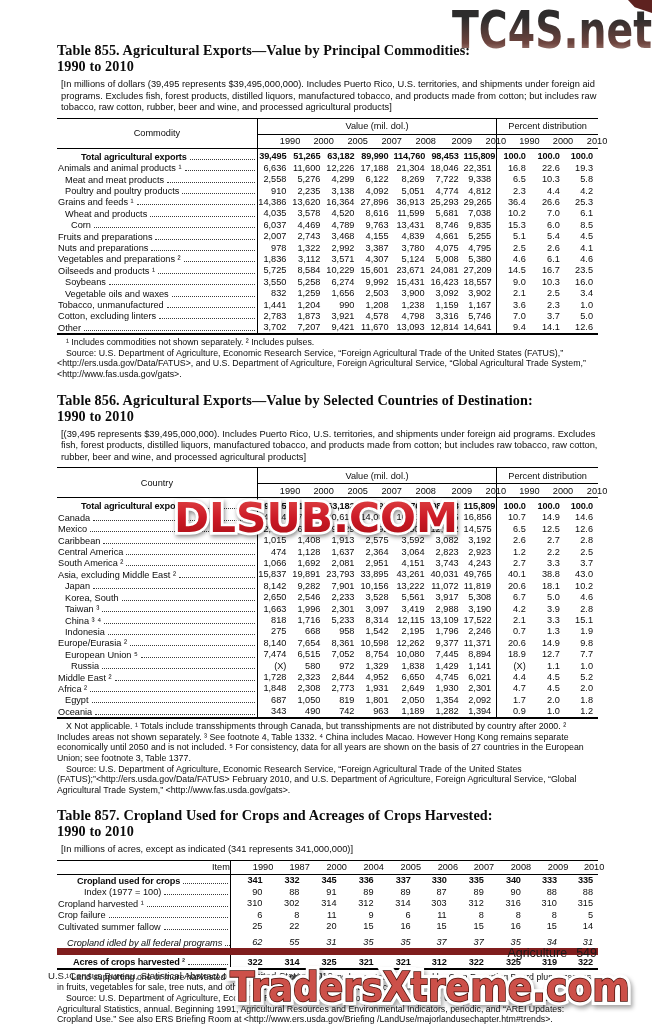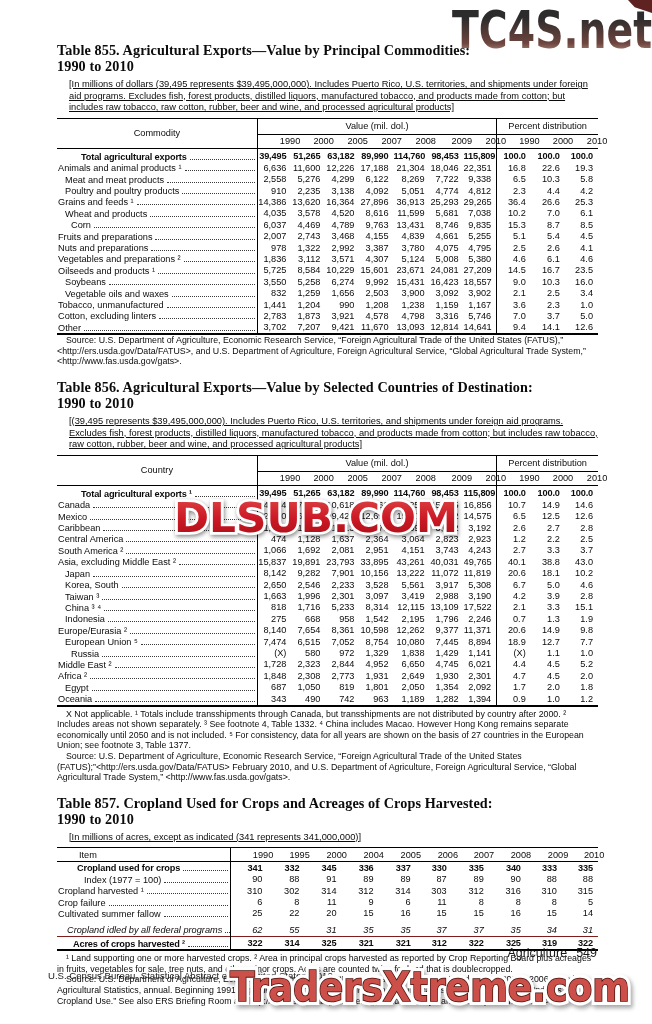--- a/index.html
+++ b/index.html
@@ -4,40 +4,40 @@
 <style>
   html,body{margin:0;padding:0;background:#fff;}
   body{width:652px;height:1024px;position:relative;overflow:hidden;
        font-family:"Liberation Sans", sans-serif;color:#0b0b0b;
        -webkit-font-smoothing:antialiased;}
   .content{position:absolute;left:57px;top:0;width:541px;}
 
   
   .tbl-title{font-family:"Liberation Serif", serif;font-weight:bold;
              font-size:14.2px;line-height:16px;margin:0 0 5px 0;letter-spacing:.1px;}
-  .note{font-size:9.3px;line-height:11.6px;margin:0 0 4px 12px;text-decoration:underline;}
+  .note{font-size:9.3px;line-height:11.6px;margin:0 0 4px 4px;}
 
   
   .stat-table table{border-collapse:collapse;table-layout:fixed;width:541px;
                     border-top:1.4px solid #000;border-bottom:2px solid #000;
                     font-size:9.2px;}
   .stat-table th{font-weight:normal;font-size:9.2px;padding:0;text-align:center;vertical-align:middle;}
   .stat-table thead tr.grp-row th{height:15px;}
   .stat-table thead tr.yr-row th{height:13px;border-bottom:1.4px solid #000;padding-left:22px;}
   .stat-table th.grp{border-bottom:1px solid #000;}
   .stat-table th.stub-h{border-bottom:1.4px solid #000;}
   .stat-table td{height:10.4px;line-height:10.4px;padding:0 5px 0 0;
                  text-align:right;white-space:nowrap;overflow:hidden;}
   .stat-table td.stub{text-align:left;padding:0;}
   .stat-table .vl{border-left:1px solid #000;}
   .stat-table .vr{border-right:1px solid #000;}
   .stat-table tr.b td{font-weight:bold;letter-spacing:-0.15px;}
   .stat-table tr.padT td{padding-top:2px;}
   .stat-table tr.gapT td{padding-top:5px;font-style:italic;}
-  .stat-table tr.ruleT td{border-top:1px solid #7f1d1d;padding-top:1px;}
+  .stat-table tr.ruleT td{border-top:7px solid #7f1d1d;padding-top:1px;}
   .stubw{display:flex;align-items:baseline;}
   .stubw .lbl{white-space:nowrap;}
   .stubw .dots{flex:1 1 auto;min-width:5px;border-bottom:1.1px dotted #3a3a3a;
                margin:0 2px 1.5px 3px;height:8px;}
   .i0 .lbl{padding-left:1px;} .i1 .lbl{padding-left:8px;} .i2 .lbl{padding-left:14px;}
   .it .lbl{padding-left:24px;} .i857a .lbl{padding-left:20px;} .i857b .lbl{padding-left:27px;}
   .i857c .lbl{padding-left:10px;} .i857d .lbl{padding-left:16px;}
 
   .footnote{font-size:8.8px;line-height:10.6px;margin:2px 0 0 0;text-indent:9px;}
   .source{margin-top:0;}
@@ -216,21 +216,21 @@
                 </div>
               </td>
               <td class="vl">6,037</td>
               <td>4,469</td>
               <td>4,789</td>
               <td>9,763</td>
               <td>13,431</td>
               <td>8,746</td>
               <td>9,835</td>
               <td class="vl">15.3</td>
-              <td>8.7</td>
+              <td>6.0</td>
               <td>8.5</td>
             </tr>
             <tr>
               <td class="stub i0">
                 <div class="stubw">
                   <span class="lbl">Fruits and preparations</span>
                   <span class="dots"></span>
                 </div>
               </td>
               <td class="vl">2,007</td>
@@ -384,20 +384,21 @@
               <td>13,093</td>
               <td>12,814</td>
               <td>14,641</td>
               <td class="vl">9.4</td>
               <td>14.1</td>
               <td>12.6</td>
             </tr>
           </tbody>
         </table>
       </div>
+    <p class="footnote">¹ Includes commodities not shown separately. ² Includes pulses.</p>
     <p class="footnote source">Source: U.S. Department of Agriculture, Economic Research Service, “Foreign Agricultural Trade of the United States (FATUS),” &lt;http://ers.usda.gov/Data/FATUS&gt;, and U.S. Department of Agriculture, Foreign Agricultural Service, “Global Agricultural Trade System,” &lt;http://www.fas.usda.gov/gats&gt;.</p>
   </section>
 
   <section class="sect">
     <h2 class="tbl-title"><span>Table 856. Agricultural Exports—Value by Selected Countries of Destination:</span><br><span>1990 to 2010</span></h2>
     <p class="note">[(39,495 represents $39,495,000,000). Includes Puerto Rico, U.S. territories, and shipments under foreign aid programs. Excludes fish, forest products, distilled liquors, manufactured tobacco, and products made from cotton; but includes raw tobacco, raw cotton, rubber, beer and wine, and processed agricultural products]</p>
     <div class="stat-table">
         <table>
           <colgroup>
             <col style="width: 200px;">
@@ -794,23 +795,23 @@
             <col style="width: 37px;">
             <col style="width: 37px;">
             <col style="width: 36px;">
             <col style="width: 37px;">
             <col style="width: 37px;">
             <col style="width: 36px;">
             <col style="width: 36px;">
           </colgroup>
           <thead>
             <tr class="yr-row">
-              <th class="stub-h vr" style="text-align: left;">Item</th>
+              <th class="stub-h vr" style="text-align: right;">Item</th>
               <th>1990</th>
-              <th>1995</th>
+              <th>1987</th>
               <th>2000</th>
               <th>2004</th>
               <th>2005</th>
               <th>2006</th>
               <th>2007</th>
               <th>2008</th>
               <th>2009</th>
               <th>2010</th>
             </tr>
           </thead>

